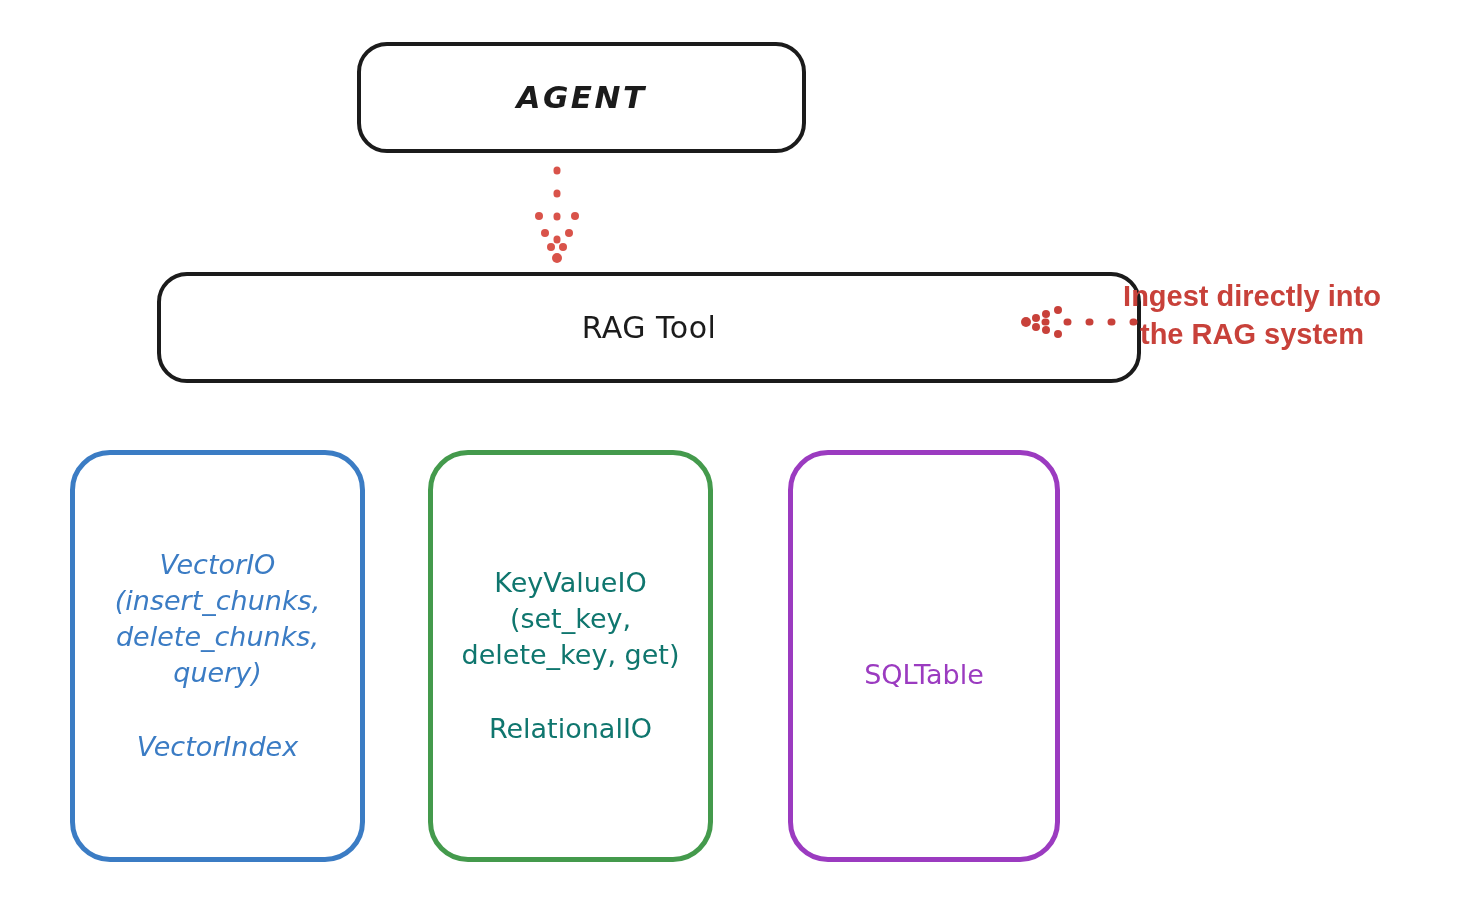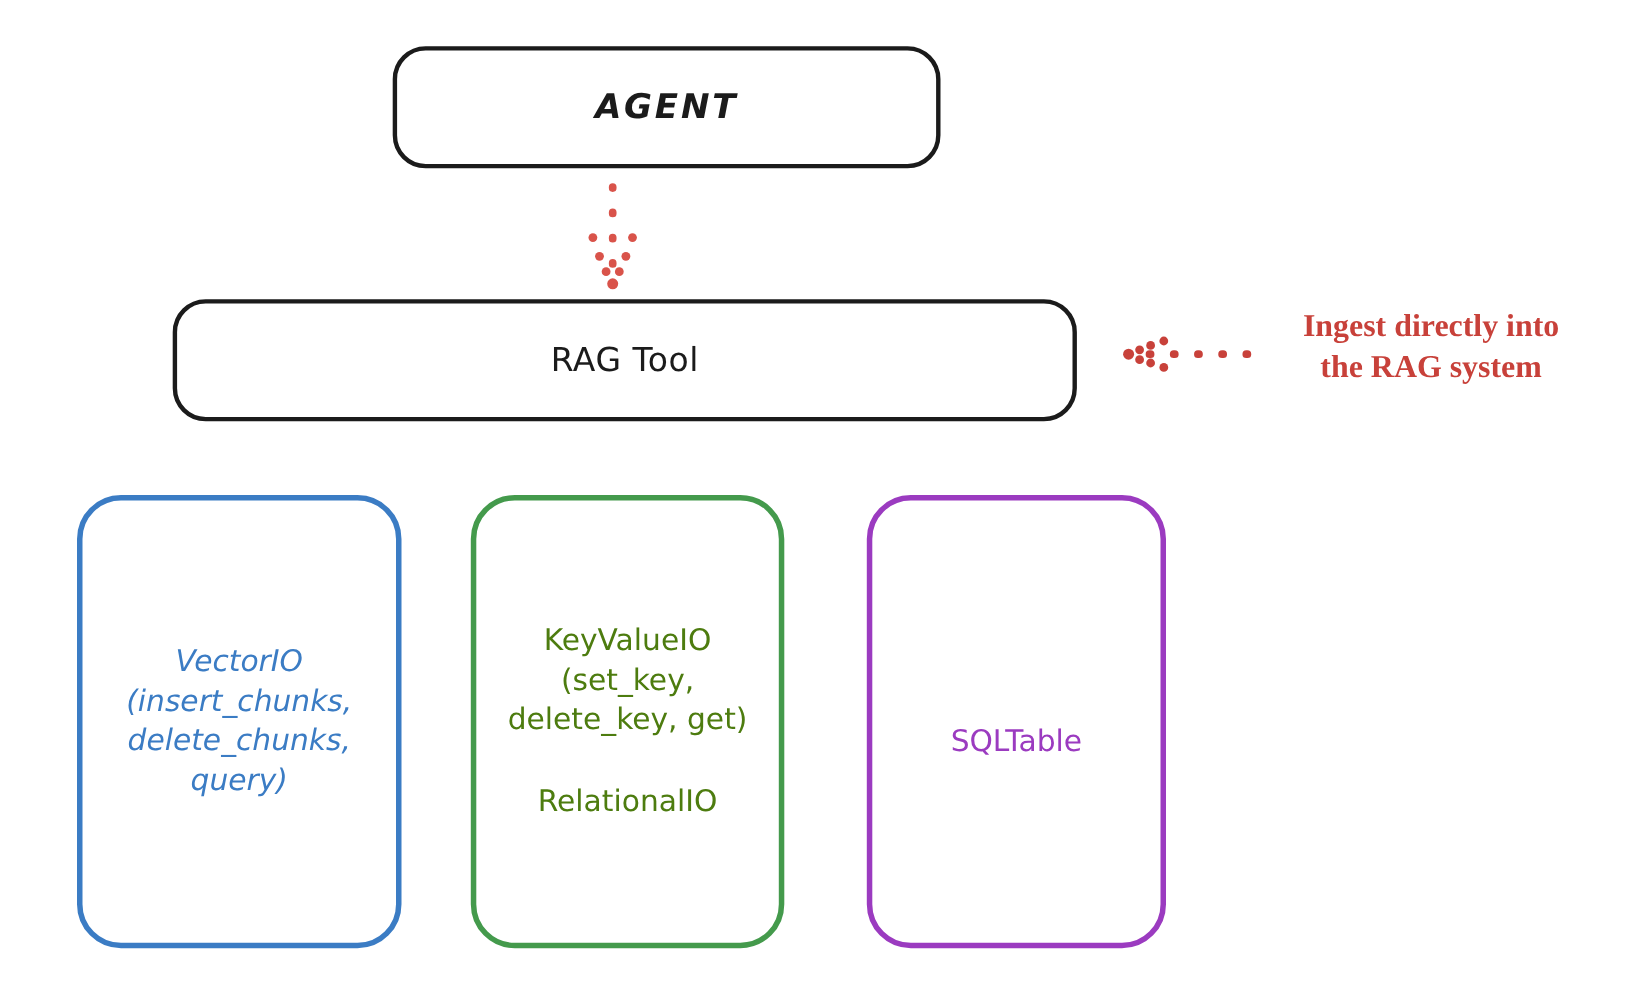--- a/index.html
+++ b/index.html
@@ -33,33 +33,33 @@
   }
 
   
   .node.dark {
     border: 4px solid #1b1b1b;
     border-radius: 26px;
     color: #1b1b1b;
   }
   #agent-node {
     left: 357px; top: 42px;
-    width: 498px; height: 111px;
+    width: 449px; height: 111px;
     border-radius: 30px;
   }
   #agent-node .label {
     font-family: "DejaVu Sans", sans-serif;
     font-size: 31px;
     font-style: italic;
     font-weight: 700;
     letter-spacing: 2.5px;
   }
   #rag-node {
     left: 157px; top: 272px;
-    width: 822px; height: 111px;
+    width: 984px; height: 111px;
     border-radius: 30px;
   }
   #rag-node .label {
     font-family: "DejaVu Sans", sans-serif;
     font-size: 30px;
     font-weight: 400;
     letter-spacing: 0.5px;
   }
 
   
@@ -83,45 +83,45 @@
     left: 70px; top: 450px;
     width: 295px; height: 412px;
     border-color: #3b7cc4;
     color: #3b7cc4;
     font-style: italic;
   }
   #keyvalue-node {
     left: 428px; top: 450px;
     width: 285px; height: 412px;
     border-color: #449a4c;
-    color: #4d7c0f;
+    color: #0f766e;
   }
   #relational-node {
     left: 788px; top: 450px;
     width: 272px; height: 412px;
     border-color: #9b3bc0;
     color: #9b3bc0;
   }
 
   
   #arrow-layer {
     position: absolute;
     left: 0; top: 0;
     width: 1484px; height: 910px;
     pointer-events: none;
   }
 
   
   #ingest-annotation {
     position: absolute;
-    left: 1136px;
+    left: 1087px;
     top: 278px;
     width: 330px;
     color: #c8413a;
-    font-family: Liberation Serif, serif;
+    font-family: Liberation Sans, sans-serif;
     font-size: 29px;
     font-weight: 600;
     line-height: 1.30;
     text-align: center;
     white-space: pre-line;
   }
 </style>
 </head>
 <body>
 
@@ -133,20 +133,21 @@
 
   <div class="node dark" id="rag-node">
     <div class="label">RAG Tool</div>
   </div>
 
   <div class="node colored" id="vector-node">
     <div class="label">VectorIO
 (insert_chunks,
 delete_chunks,
 query)</div>
+    <div class="label secondary">VectorIndex</div>
   </div>
 
   <div class="node colored" id="keyvalue-node">
     <div class="label">KeyValueIO
 (set_key,
 delete_key, get)</div>
     <div class="label secondary">RelationalIO</div>
   </div>
 
   <div class="node colored" id="relational-node">

